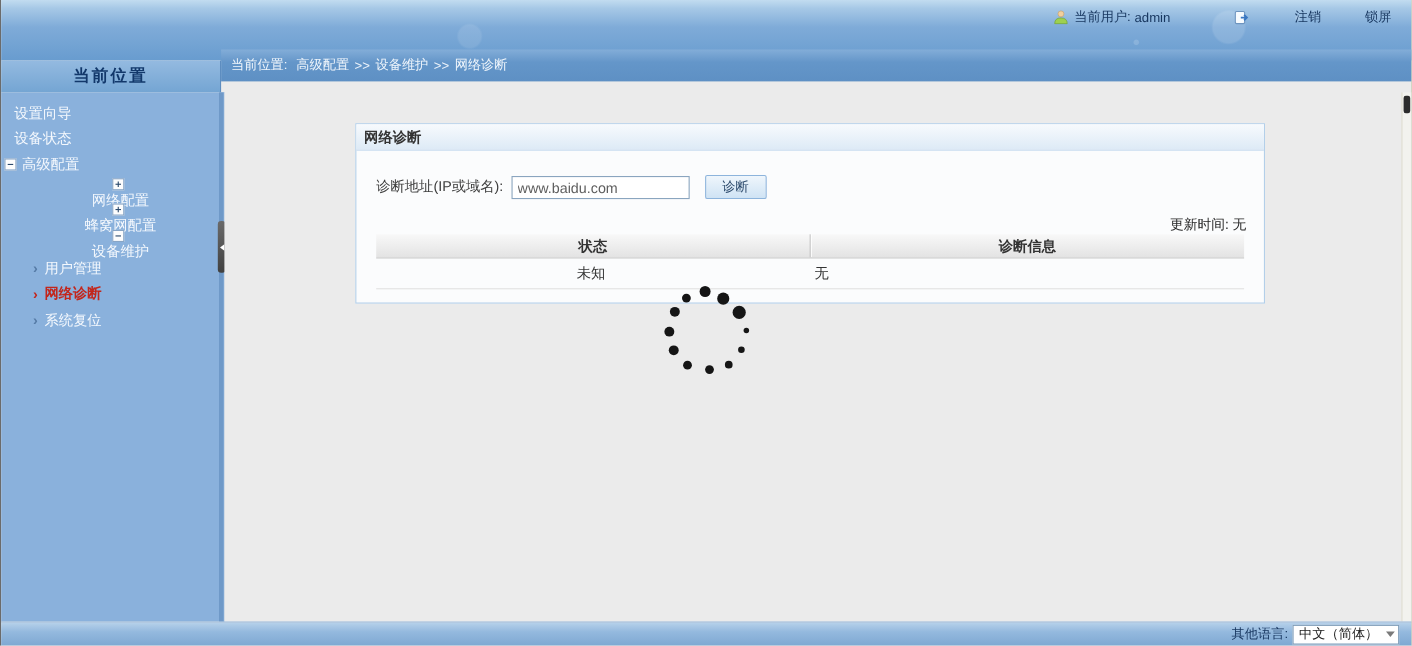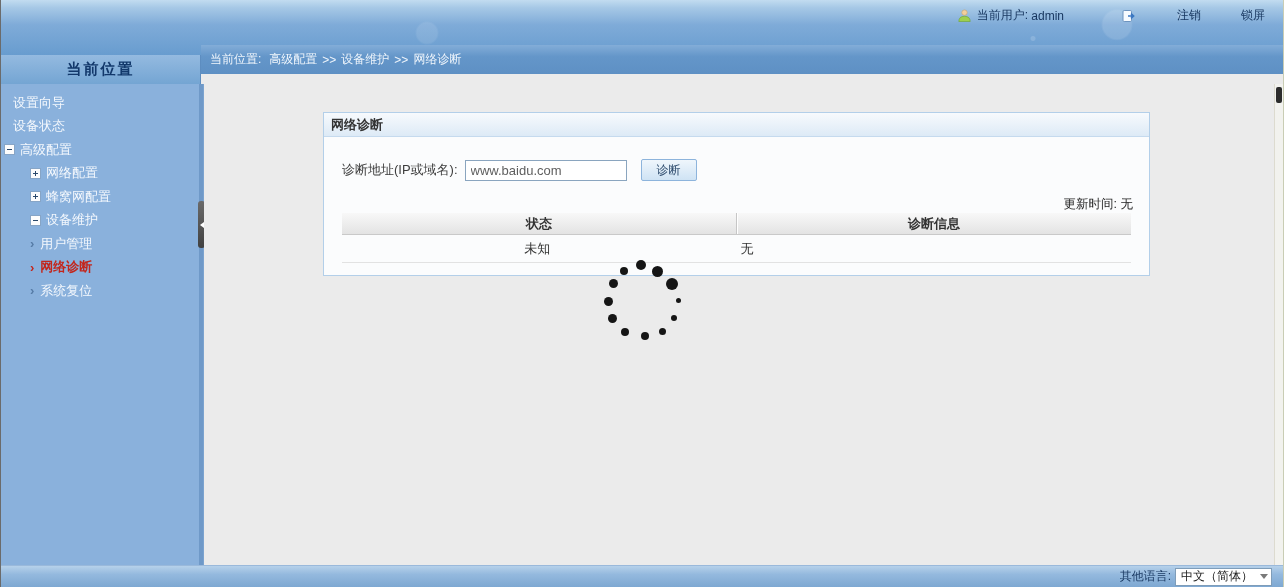--- a/index.html
+++ b/index.html
@@ -52,21 +52,21 @@
   
   .sidebar {
     position:absolute; left:0; top:84px; width:203px; height:481px;
     background:#8ab1dc; border-right:1px solid #7ba3cf;
     background-image:linear-gradient(to right, transparent 198px, #6f99c8 198px);
     padding-top:7px;
   }
   .mi { display:flex; align-items:center; height:23.5px; color:#f4f8fd; font-size:13px; cursor:pointer; white-space:nowrap; }
   .mi.lv0p { padding-left:12px; }
   .mi.lv0  { padding-left:3px;  }
-  .mi.lv1  { padding-left:29px; }
+  .mi.lv1  { padding-left:15px;flex-direction:column; }
   .mi.lv2  { padding-left:29px; }
   .tbox { width:11px; height:11px; background:#fdfdfd; border:1px solid #87a5c6; margin-right:5px; position:relative; flex:none; }
   .tbox::before { content:""; position:absolute; left:2px; top:4px; width:5px; height:1px; background:#2c4a6c; }
   .tbox.plus::after { content:""; position:absolute; left:4px; top:2px; width:1px; height:5px; background:#2c4a6c; }
   .arrow { font-size:13px; line-height:1; color:#567ba6; margin-right:6px; font-weight:bold; }
   .mi.selected { color:#c3261c; font-weight:bold; }
   .mi.selected .arrow { color:#c3261c; }
   .collapse-handle {
     position:absolute; left:197px; top:201px; width:7px; height:47px;
     background:linear-gradient(#6a6a6a,#414141); border-radius:3px; cursor:pointer;

